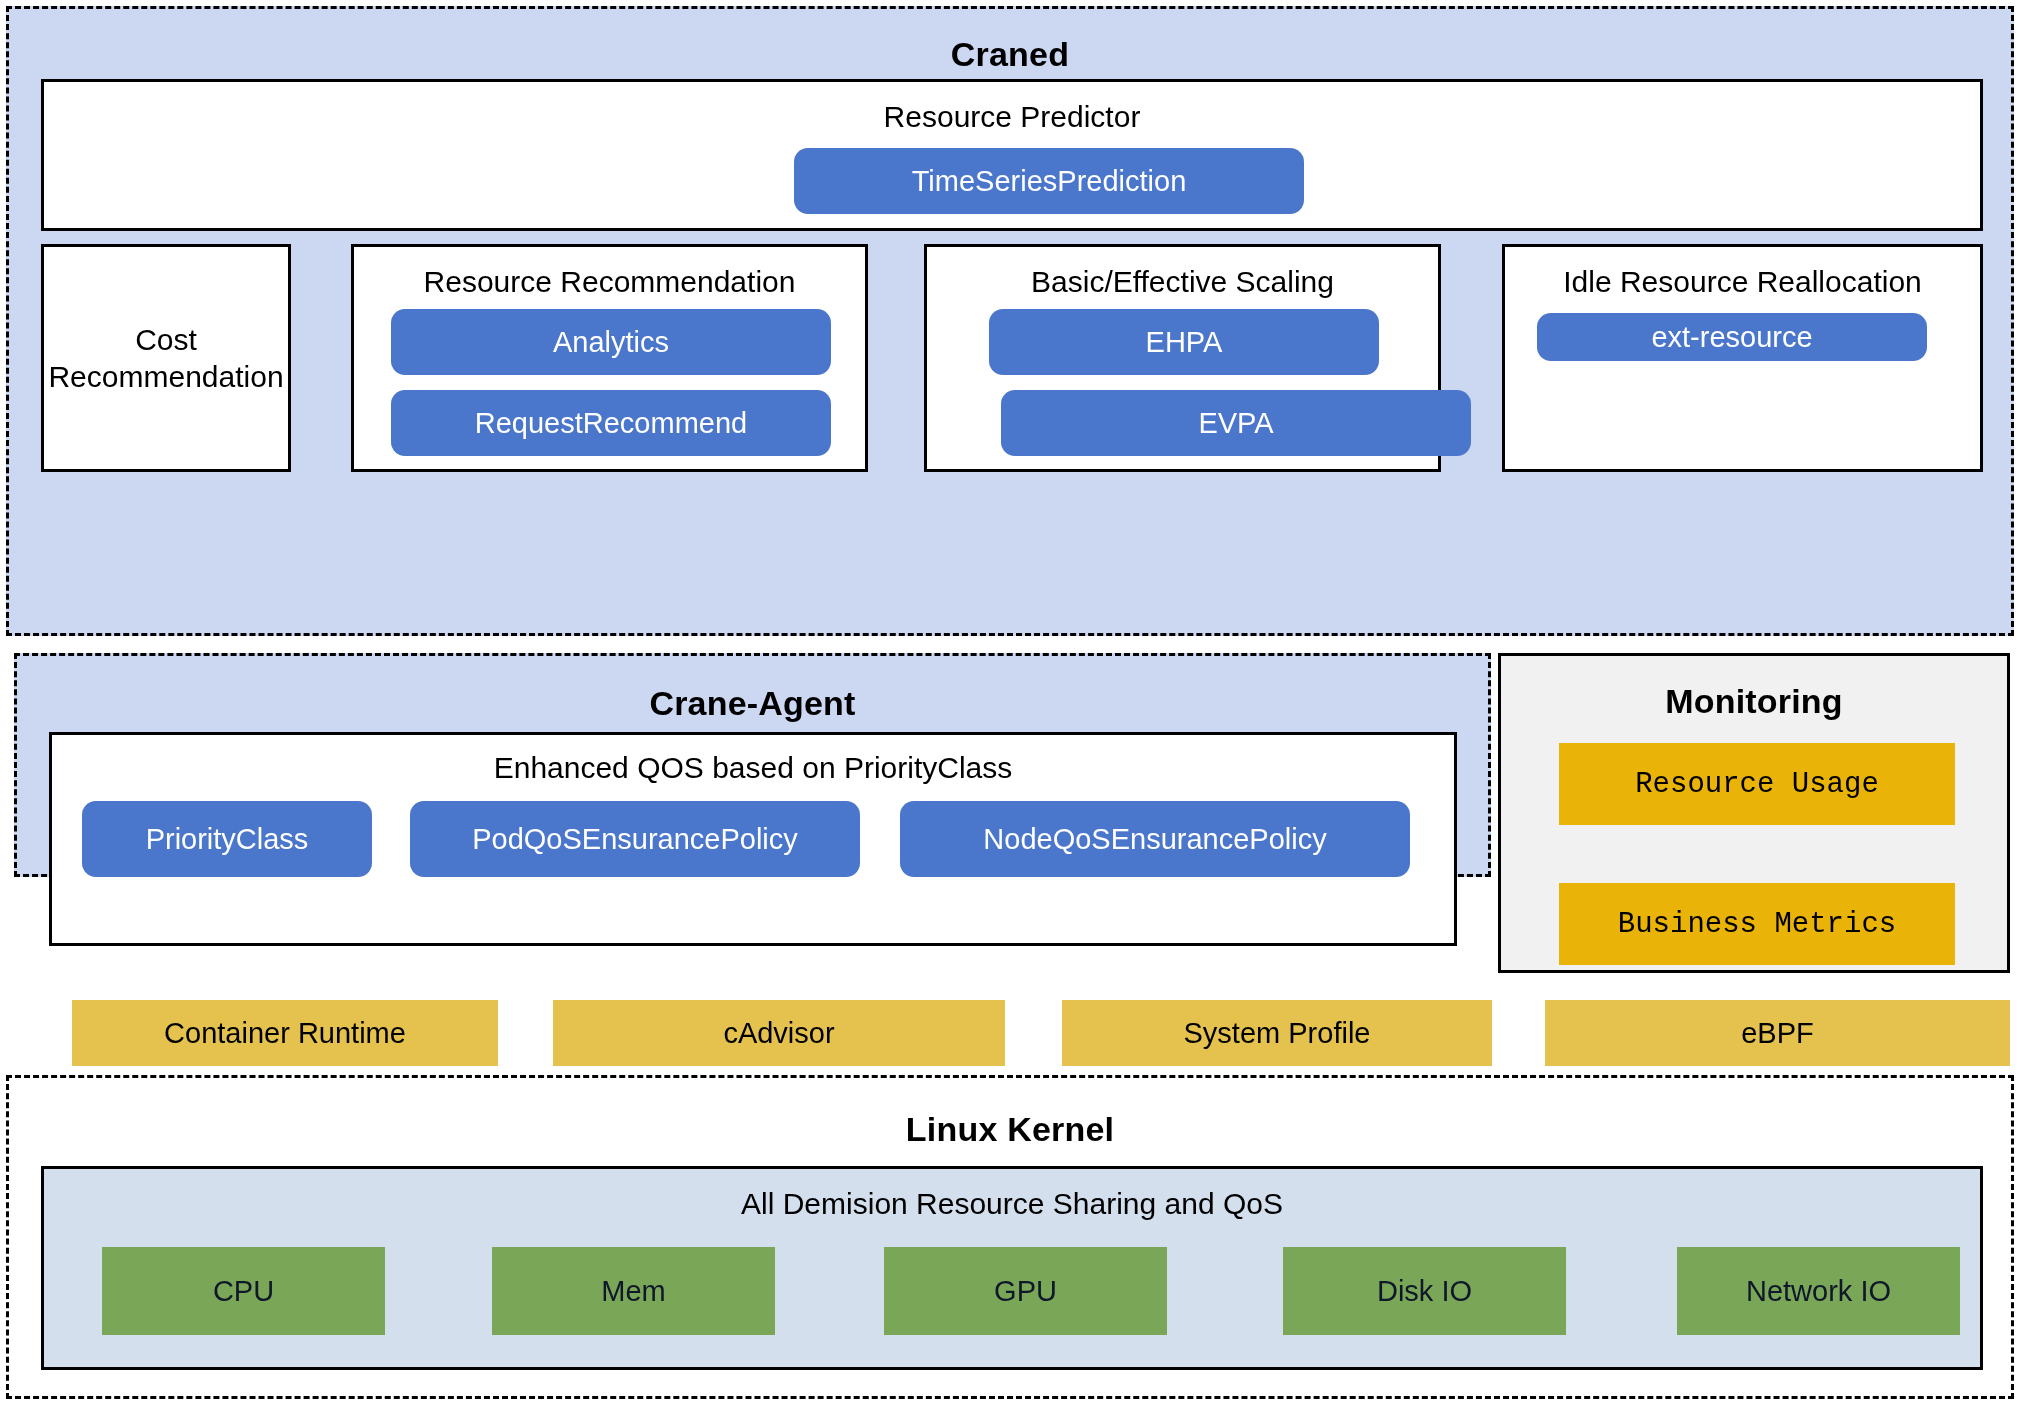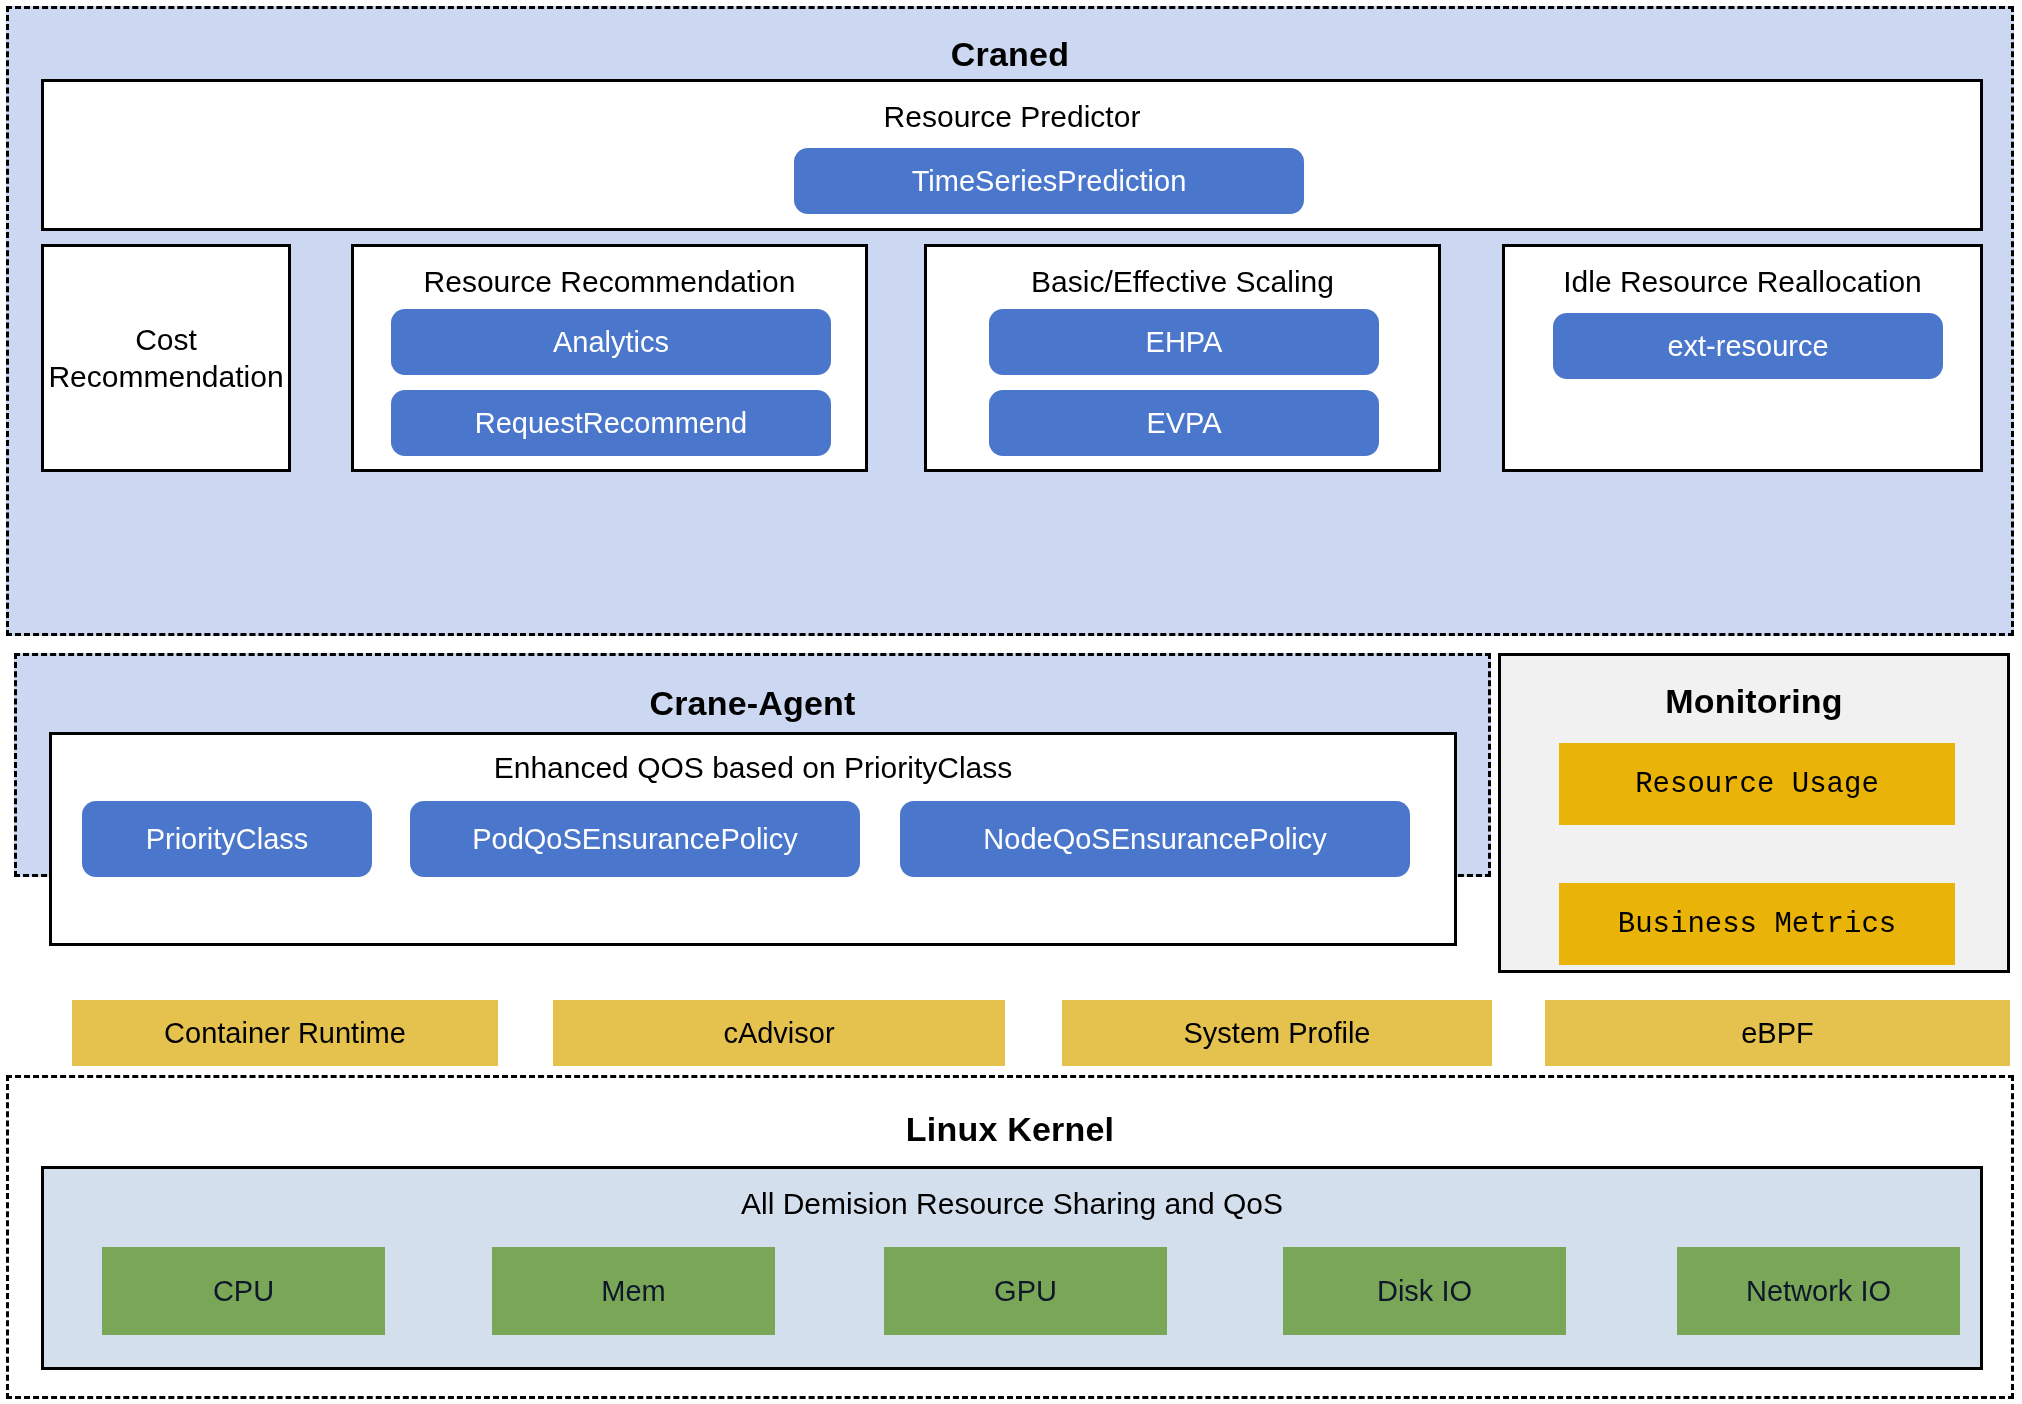--- a/index.html
+++ b/index.html
@@ -141,30 +141,30 @@
   #request-pill     { left: 37px; top: 143px; width: 440px; height: 66px; }
 
   #scaling-box {
     left: 915px;
     top: 235px;
     width: 517px;
     height: 228px;
   }
   #scaling-title { top: 18px; }
   #ehpa-pill { left: 62px; top: 62px;  width: 390px; height: 66px; }
-  #evpa-pill { left: 62px; top: 143px; width: 390px; height: 66px; }
+  #evpa-pill { left: 74px; top: 143px; width: 470px; height: 66px; }
 
   #idle-box {
     left: 1493px;
     top: 235px;
     width: 481px;
     height: 228px;
   }
   #idle-title { top: 18px; }
-  #extres-pill { left: 48px; top: 66px; width: 390px; height: 66px; }
+  #extres-pill { left: 32px; top: 66px; width: 390px; height: 48px; }
 
   
   #crane-agent-zone {
     left: 14px;
     top: 653px;
     width: 1477px;
     height: 224px;
     background: #ccd7f2;
   }
   #crane-agent-title { top: 28px; }

